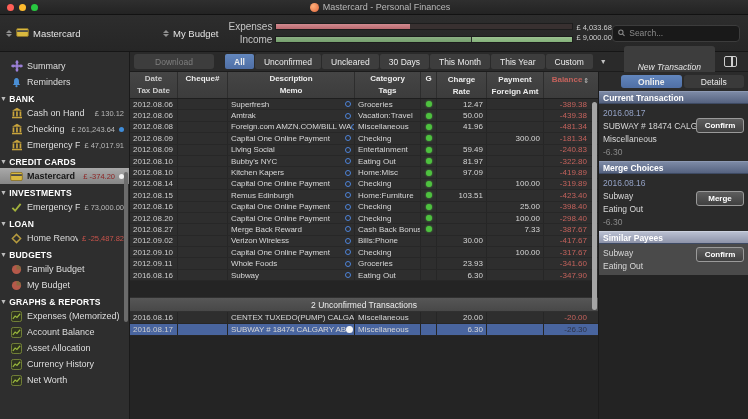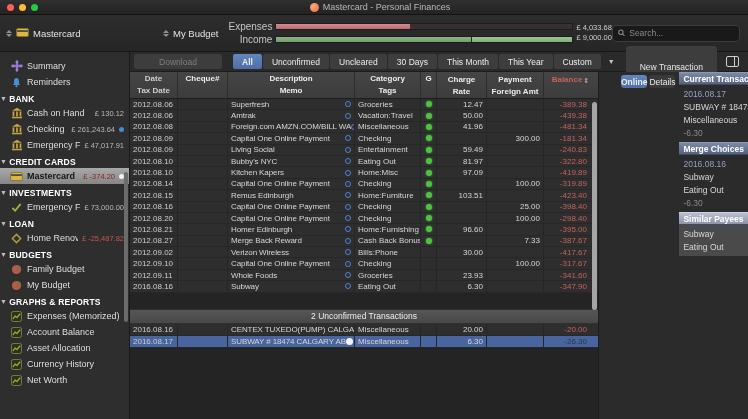--- a/index.html
+++ b/index.html
@@ -61,27 +61,27 @@
   .sitem.selected .slabel { color:#161616; font-weight:bold; }
   .sitem.selected .svalue { color:#8e2424; }
   .sb-scroll { position:absolute; right:1px; top:120px; width:4px; height:150px; background:#6b6b6b; border-radius:2px; }
 
   
   .content { flex:1; display:flex; flex-direction:column; min-width:0; }
   .toolbar { height:20px; background:#2a2a2a; display:flex; align-items:center; padding:0 4px; gap:1px;
     border-bottom:1px solid #1c1c1c; flex:0 0 20px; }
   .btn { background:#3d3d3d; color:#e6e6e6; font-size:8.5px; border:none; border-radius:3px;
     height:15px; padding:0 10px; font-family:"Liberation Sans",sans-serif; }
-  .btn.download { color:#7f7f7f; width:88px; margin-right:10px; }
+  .btn.download { color:#7f7f7f; width:80px; margin-right:10px; }
   .filters { display:flex; gap:1px; }
   .fbtn { background:#3d3d3d; color:#ececec; font-size:8.5px; height:15px; padding:0 9px;
     display:flex; align-items:center; border-radius:2px; border:none; font-family:"Liberation Sans",sans-serif; }
   .fbtn.active { background:linear-gradient(#6286bd,#4f6fa5); font-weight:bold; }
   .ddl { color:#c2c2c2; font-size:7px; padding:0 4px; margin-left:2px; }
-  .btn.newtx { margin-left:6px; padding:16px 14px; }
+  .btn.newtx { margin-left:12px; padding:16px 14px;font-style:italic; }
   .ptoggle { width:13px; height:11px; border:1.5px solid #cfcfcf; border-radius:2px; margin-left:8px; position:relative; }
   .ptoggle:after { content:""; position:absolute; right:3px; top:0; bottom:0; width:1.5px; background:#cfcfcf; }
 
   .lower { flex:1; display:flex; min-height:0; }
 
   
   .table-area { flex:1; background:#242424; position:relative; min-width:0; }
   .thead { display:flex; background:linear-gradient(#454545,#3c3c3c); border-bottom:1px solid #1e1e1e; height:27px; }
   .hcol { display:flex; flex-direction:column; align-items:center; justify-content:center; color:#ececec;
     font-size:8px; font-weight:bold; border-right:1px solid #2d2d2d; line-height:12px; position:relative; }
@@ -105,21 +105,21 @@
   .dot-white { width:7px; height:7px; background:#f5f5f5; border-radius:50%; }
   .gdot { width:6px; height:6px; background:#4ec13f; border-radius:50%; box-shadow:0 0 2px #4ec13f; }
   .unc-header { margin-top:16px; height:15px; background:linear-gradient(#565656,#484848);
     display:flex; align-items:center; justify-content:center; color:#ededed; font-size:8.5px;
     border-top:1px solid #303030; border-bottom:1px solid #303030; }
   .unc .trow { height:12px; }
   .tb-scroll { position:absolute; right:1px; top:30px; width:5px; height:208px; background:#a5a5a5; border-radius:2.5px; }
 
   
   .rpanel { width:150px; flex:0 0 150px; background:#2b2b2b; border-left:1px solid #1c1c1c;
-    display:flex; flex-direction:row; overflow:hidden; }
+    display:flex; flex-direction:column; overflow:hidden; }
   .ptabs { display:flex; gap:2px; padding:3px 4px 3px 22px; }
   .ptab { flex:1; height:13px; background:#3a3a3a; color:#ececec; font-size:8.5px; border:none;
     border-radius:3px; display:flex; align-items:center; justify-content:center; font-family:"Liberation Sans",sans-serif; }
   .ptab.active { background:linear-gradient(#6286bd,#4f6fa5); font-weight:bold; }
   .psec { position:relative; }
   .psec-h { height:13px; background:linear-gradient(#7c89a5,#566380); color:#fff; font-size:8.5px;
     font-weight:bold; display:flex; align-items:center; padding-left:4px;
     border-top:1px solid #8d99b3; border-bottom:1px solid #3e4a63; }
   .psec.hl .psec-h { background:linear-gradient(#b9bfd0,#8d93a9); border-top:1px solid #ccd1de; }
   .psec-body { padding:2px 0 3px 0; }
@@ -600,35 +600,20 @@
                 </div>
                 <div class="cell c-cat">Checking</div>
                 <div class="cell c-g">
                   <span class="gdot"></span>
                 </div>
                 <div class="cell c-charge"></div>
                 <div class="cell c-pay">100.00</div>
                 <div class="cell c-bal">-298.40</div>
               </div>
               <div class="trow">
-                <div class="cell c-date">2012.08.21</div>
-                <div class="cell c-chq"></div>
-                <div class="cell c-desc">
-                  <span>Homer Edinburgh</span>
-                  <span class="statusdot circ-open"></span>
-                </div>
-                <div class="cell c-cat">Home:Furnishing</div>
-                <div class="cell c-g">
-                  <span class="gdot"></span>
-                </div>
-                <div class="cell c-charge">96.60</div>
-                <div class="cell c-pay"></div>
-                <div class="cell c-bal">-395.00</div>
-              </div>
-              <div class="trow">
                 <div class="cell c-date">2012.08.27</div>
                 <div class="cell c-chq"></div>
                 <div class="cell c-desc">
                   <span>Merge Back Reward</span>
                   <span class="statusdot circ-open"></span>
                 </div>
                 <div class="cell c-cat">Cash Back Bonus</div>
                 <div class="cell c-g">
                   <span class="gdot"></span>
                 </div>

